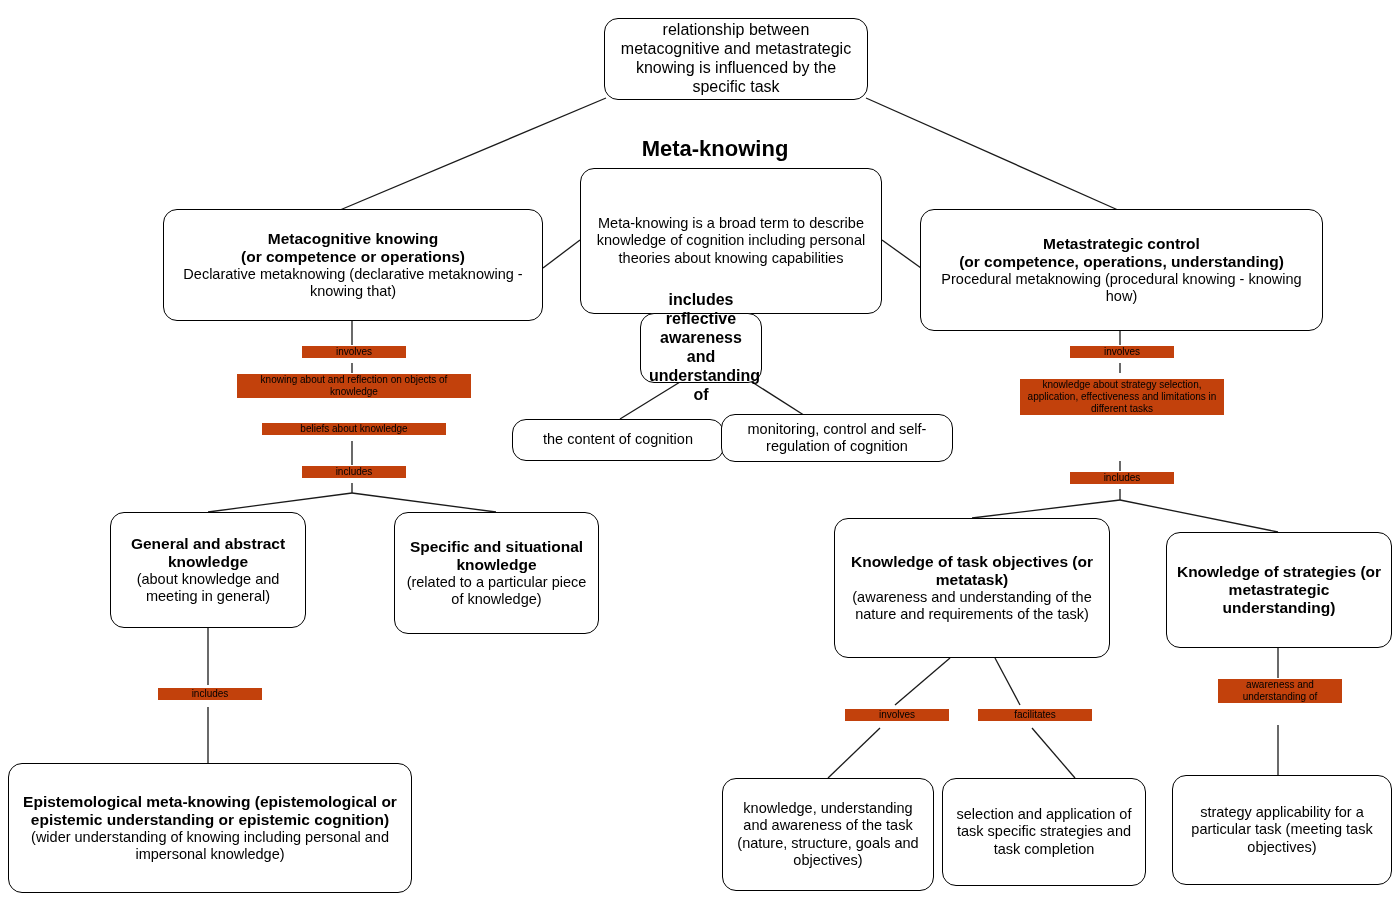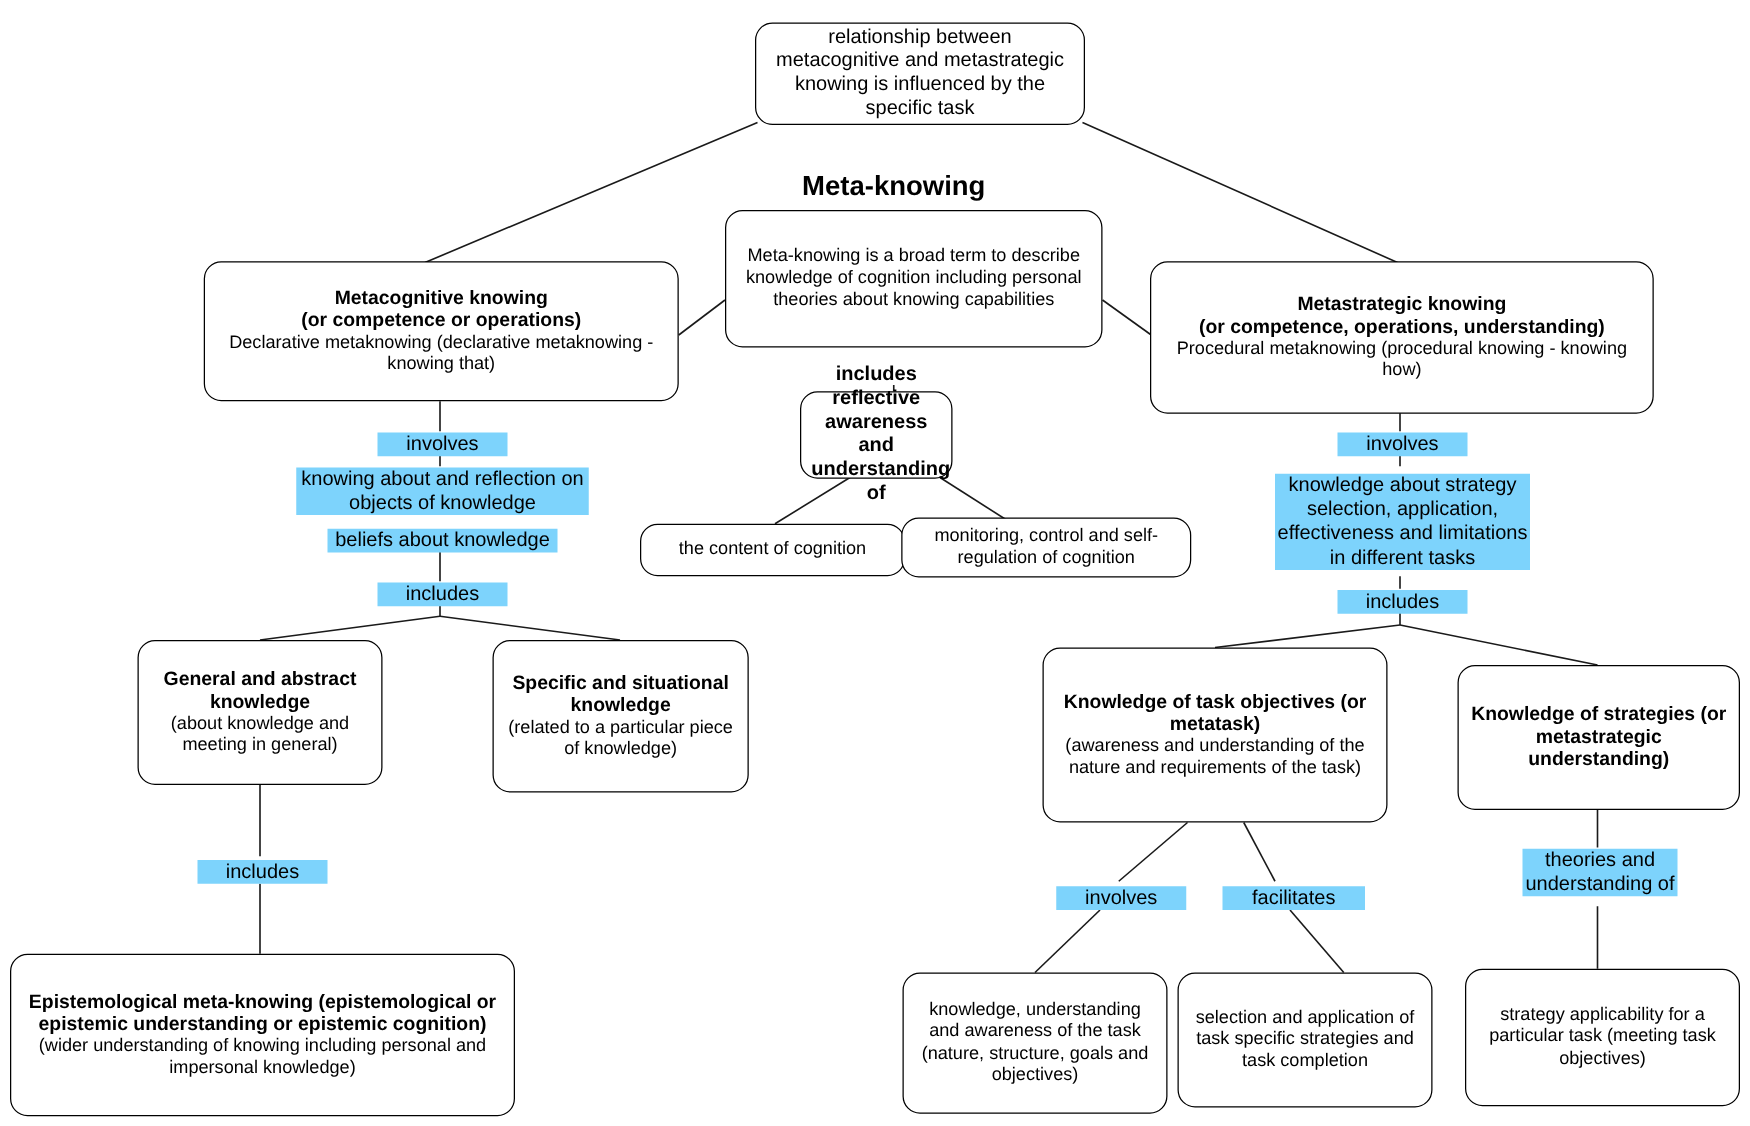--- a/index.html
+++ b/index.html
@@ -21,24 +21,24 @@
     padding:6px 8px;
     line-height:1.18;
   }
   .node .t{display:block;width:100%;}
   .node .bold{font-weight:bold;}
   .s13{font-size:16px;}
   .s14{font-size:14.5px;}
   .s15{font-size:15.5px;}
   .label{
     position:absolute;
-    font-size:16px;
+    font-size:10px;
     line-height:1.2;
     text-align:center;
-    background:#7dd3fc;
+    background:#c2410c;
     white-space:pre-line;
     padding:0 2px;
   }
   .title{
     position:absolute;
     font-weight:bold;
     font-size:22px;
     text-align:center;
   }
 </style>
@@ -92,32 +92,32 @@
       <line x1="1278" y1="725" x2="1278" y2="775"></line>
     </g>
   </svg>
 
   <div class="title" style="left:585px;top:136px;width:260px;">Meta-knowing</div>
 
   <div class="node s13" style="left:604px;top:18px;width:264px;height:82px;">
     <span class="t">relationship between metacognitive and metastrategic knowing is influenced by the specific task</span>
   </div>
 
-  <div class="node s14" style="left:580px;top:168px;width:302px;height:110px;border-radius:14px;">
+  <div class="node s14" style="left:580px;top:168px;width:302px;height:146px;border-radius:14px;">
     <span class="t">Meta-knowing is a broad term to describe knowledge of cognition including personal theories about knowing capabilities</span>
   </div>
 
   <div class="node s14" style="left:163px;top:209px;width:380px;height:112px;">
     <span class="t bold s15">Metacognitive knowing</span>
     <span class="t bold s15">(or competence or operations)</span>
     <span class="t">Declarative metaknowing (declarative metaknowing - knowing that)</span>
   </div>
 
   <div class="node s14" style="left:920px;top:209px;width:403px;height:122px;">
-    <span class="t bold s15">Metastrategic knowing</span>
+    <span class="t bold s15">Metastrategic control</span>
     <span class="t bold s15">(or competence, operations, understanding)</span>
     <span class="t">Procedural metaknowing (procedural knowing - knowing how)</span>
   </div>
 
   <div class="node s13" style="left:640px;top:313px;width:122px;height:70px;font-weight:bold;">
     <span class="t">includes reflective awareness and understanding of</span>
   </div>
 
   <div class="node s14" style="left:512px;top:419px;width:212px;height:42px;">
     <span class="t">the content of cognition</span>
@@ -169,15 +169,15 @@
   <div class="label" style="left:302px;top:466px;width:100px;">includes</div>
   <div class="label" style="left:158px;top:688px;width:100px;">includes</div>
 
   <div class="label" style="left:1070px;top:346px;width:100px;">involves</div>
   <div class="label" style="left:1020px;top:379px;width:200px;">knowledge about strategy selection, application, effectiveness and limitations in different tasks</div>
   <div class="label" style="left:1070px;top:472px;width:100px;">includes</div>
 
   <div class="label" style="left:845px;top:709px;width:100px;">involves</div>
   <div class="label" style="left:978px;top:709px;width:110px;">facilitates</div>
 
-  <div class="label" style="left:1218px;top:679px;width:120px;">theories and understanding of</div>
+  <div class="label" style="left:1218px;top:679px;width:120px;">awareness and understanding of</div>
 
 </div>
 
 </body></html>

